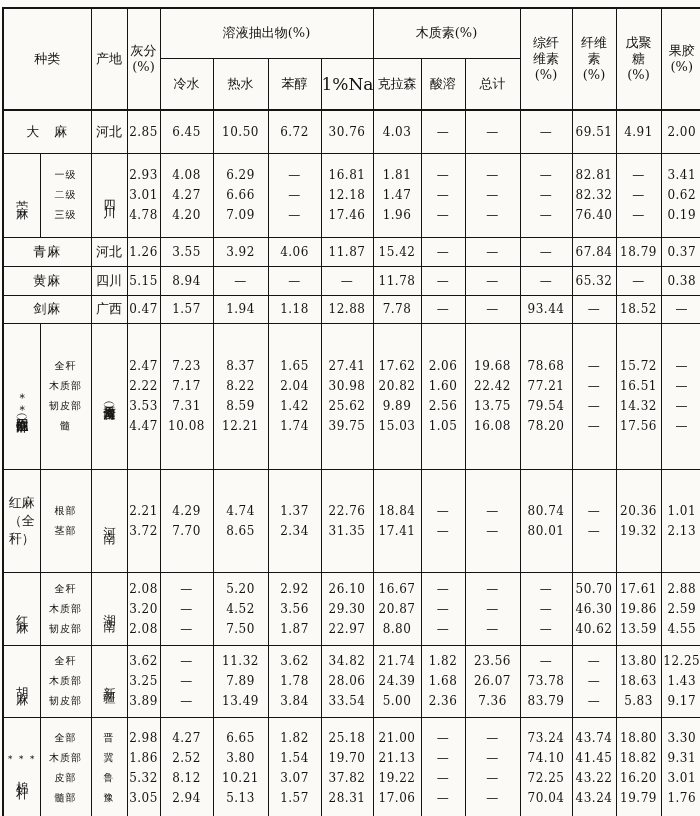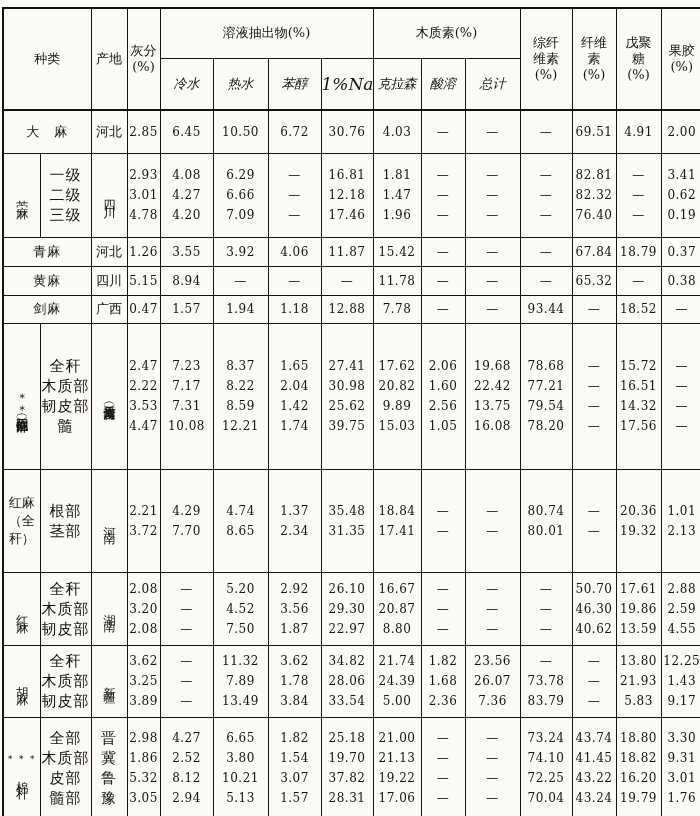--- a/index.html
+++ b/index.html
@@ -23,31 +23,31 @@
     text-align:center;
     vertical-align:middle;
     font-weight:normal;
     overflow:hidden;
   }
   thead tr.h1{height:50px;}
   thead tr.h2{height:52px;}
   thead th{font-size:13px;line-height:16px;border-bottom-width:2px;}
   thead tr.h1 th{border-bottom-width:1px;}
   thead tr.h1 th[rowspan]{border-bottom-width:2px;}
-  thead tr.h2 th{border-bottom-width:2px;font-style:italic;}
+  thead tr.h2 th{border-bottom-width:2px;}
   .pre{white-space:pre-line;}
   .sm{font-size:17px;letter-spacing:0;}
   td.num .ln{
     font-size:12px;
     line-height:20px;
     letter-spacing:0.5px;
     white-space:nowrap;
   }
   .stack{display:block;}
-  .ln.lbl{font-size:15px;line-height:20px;letter-spacing:1px;text-align:center;}
+  .ln.lbl{font-size:10px;line-height:20px;letter-spacing:1px;text-align:center;}
   td.typecell{font-size:13px;letter-spacing:1px;margin-left:44px;}
   td.origin{font-size:13px;margin-left:40px;}
   .vtext{
     display:inline-block;
     writing-mode:vertical-rl;
     text-orientation:mixed;
     font-size:12.5px;
     letter-spacing:6px;
     vertical-align:middle;
   }
@@ -607,21 +607,21 @@
           </div>
         </td>
         <td class="num">
           <div class="stack">
             <div class="ln">1.37</div>
             <div class="ln">2.34</div>
           </div>
         </td>
         <td class="num">
           <div class="stack">
-            <div class="ln">35.48</div>
+            <div class="ln">22.76</div>
             <div class="ln">31.35</div>
           </div>
         </td>
         <td class="num">
           <div class="stack">
             <div class="ln">18.84</div>
             <div class="ln">17.41</div>
           </div>
         </td>
         <td class="num">
@@ -832,21 +832,21 @@
         <td class="num">
           <div class="stack">
             <div class="ln">—</div>
             <div class="ln">—</div>
             <div class="ln">—</div>
           </div>
         </td>
         <td class="num">
           <div class="stack">
             <div class="ln">13.80</div>
-            <div class="ln">21.93</div>
+            <div class="ln">18.63</div>
             <div class="ln">5.83</div>
           </div>
         </td>
         <td class="num">
           <div class="stack">
             <div class="ln">12.25</div>
             <div class="ln">1.43</div>
             <div class="ln">9.17</div>
           </div>
         </td>

